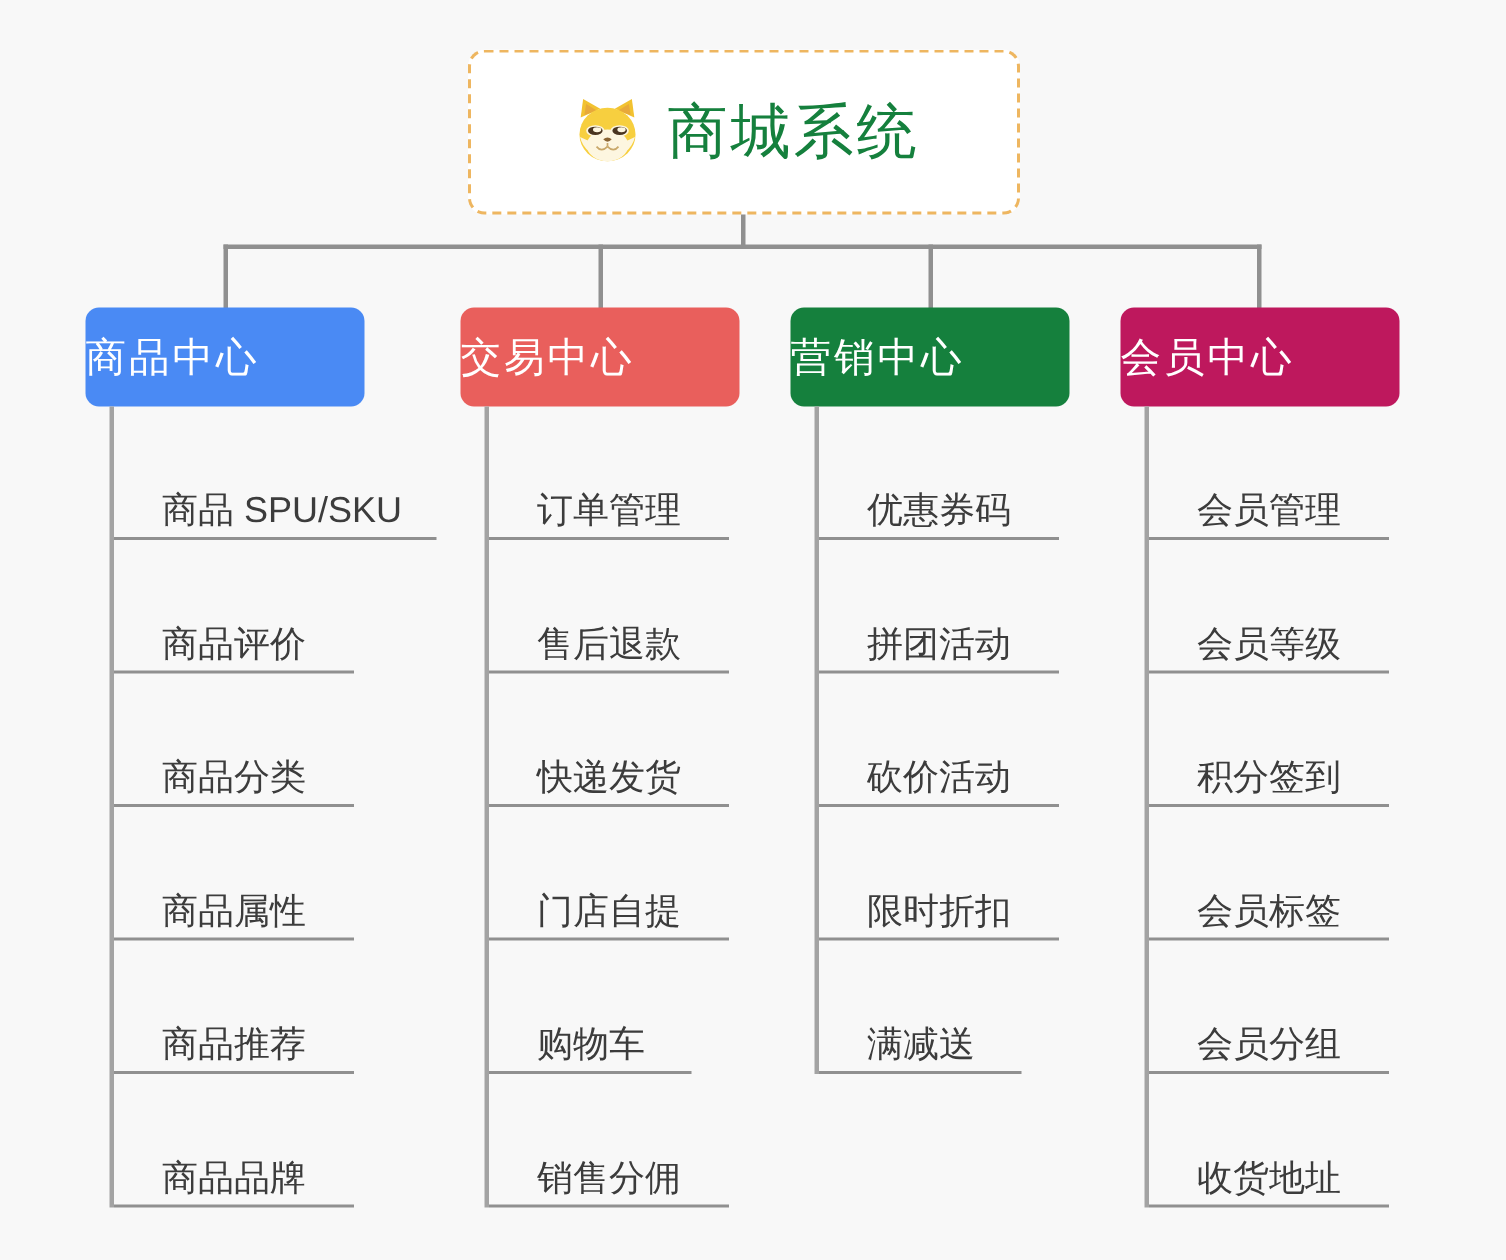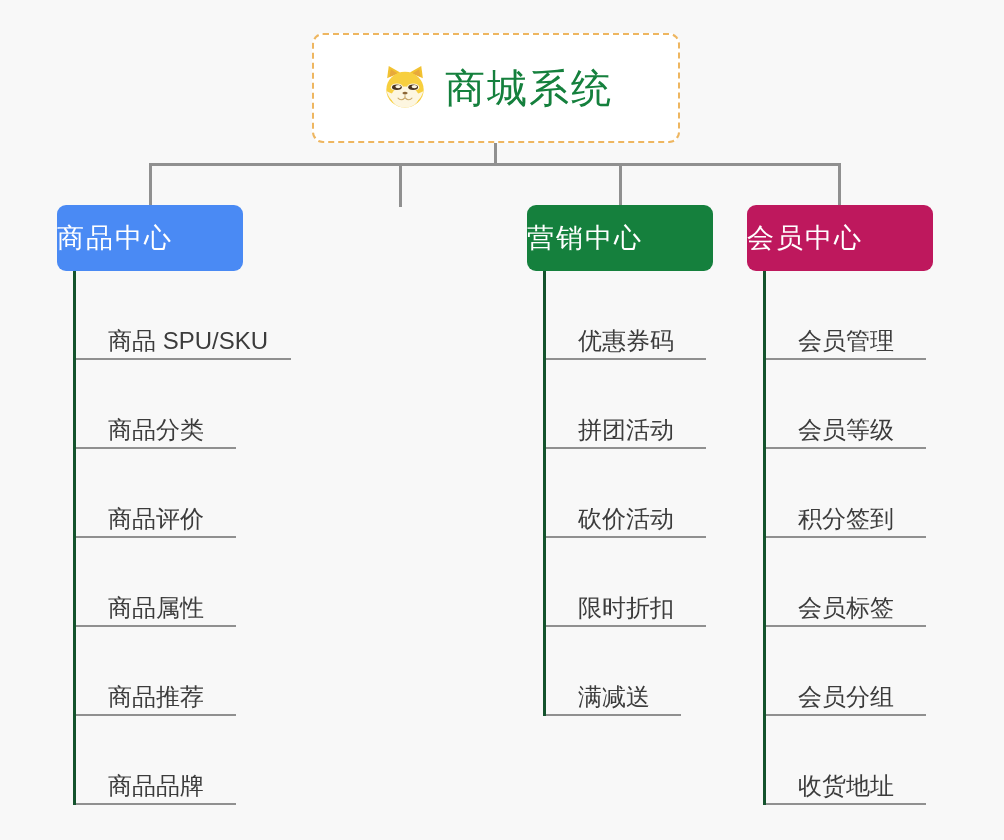--- a/index.html
+++ b/index.html
@@ -75,21 +75,21 @@
     font-size: 27px;
     letter-spacing: 2px;
     line-height: 1;
     white-space: nowrap;
   }
 
   
   .branch {
     position: relative;
     margin-left: 16px;
-    border-left: 3px solid #14532d;
+    border-left: 3px solid #a3a3a3;
     padding-top: 0;
   }
   .leaf {
     position: relative;
     height: 89px;
     border-bottom: 2px solid #909090;
     display: flex;
     align-items: flex-end;
     padding-left: 32px;
     padding-bottom: 3px;
@@ -153,37 +153,62 @@
 
   <div class="column col-1">
     <div class="cat-box" style="background:#4a8af4;">
       <span>商品中心</span>
     </div>
     <div class="branch">
       <div class="leaf w-long">
         <span class="leaf-label">商品 SPU/SKU</span>
       </div>
       <div class="leaf w-med">
+        <span class="leaf-label">商品评价</span>
+      </div>
+      <div class="leaf w-med">
         <span class="leaf-label">商品分类</span>
       </div>
       <div class="leaf w-med">
-        <span class="leaf-label">商品评价</span>
-      </div>
-      <div class="leaf w-med">
         <span class="leaf-label">商品属性</span>
       </div>
       <div class="leaf w-med">
         <span class="leaf-label">商品推荐</span>
       </div>
       <div class="leaf w-med">
         <span class="leaf-label">商品品牌</span>
       </div>
     </div>
   </div>
 
+  <div class="column col-2">
+    <div class="cat-box" style="background:#e95f5c;">
+      <span>交易中心</span>
+    </div>
+    <div class="branch">
+      <div class="leaf w-med">
+        <span class="leaf-label">订单管理</span>
+      </div>
+      <div class="leaf w-med">
+        <span class="leaf-label">售后退款</span>
+      </div>
+      <div class="leaf w-med">
+        <span class="leaf-label">快递发货</span>
+      </div>
+      <div class="leaf w-med">
+        <span class="leaf-label">门店自提</span>
+      </div>
+      <div class="leaf w-short">
+        <span class="leaf-label">购物车</span>
+      </div>
+      <div class="leaf w-med">
+        <span class="leaf-label">销售分佣</span>
+      </div>
+    </div>
+  </div>
 
   <div class="column col-3">
     <div class="cat-box" style="background:#15803d;">
       <span>营销中心</span>
     </div>
     <div class="branch">
       <div class="leaf w-med">
         <span class="leaf-label">优惠券码</span>
       </div>
       <div class="leaf w-med">

